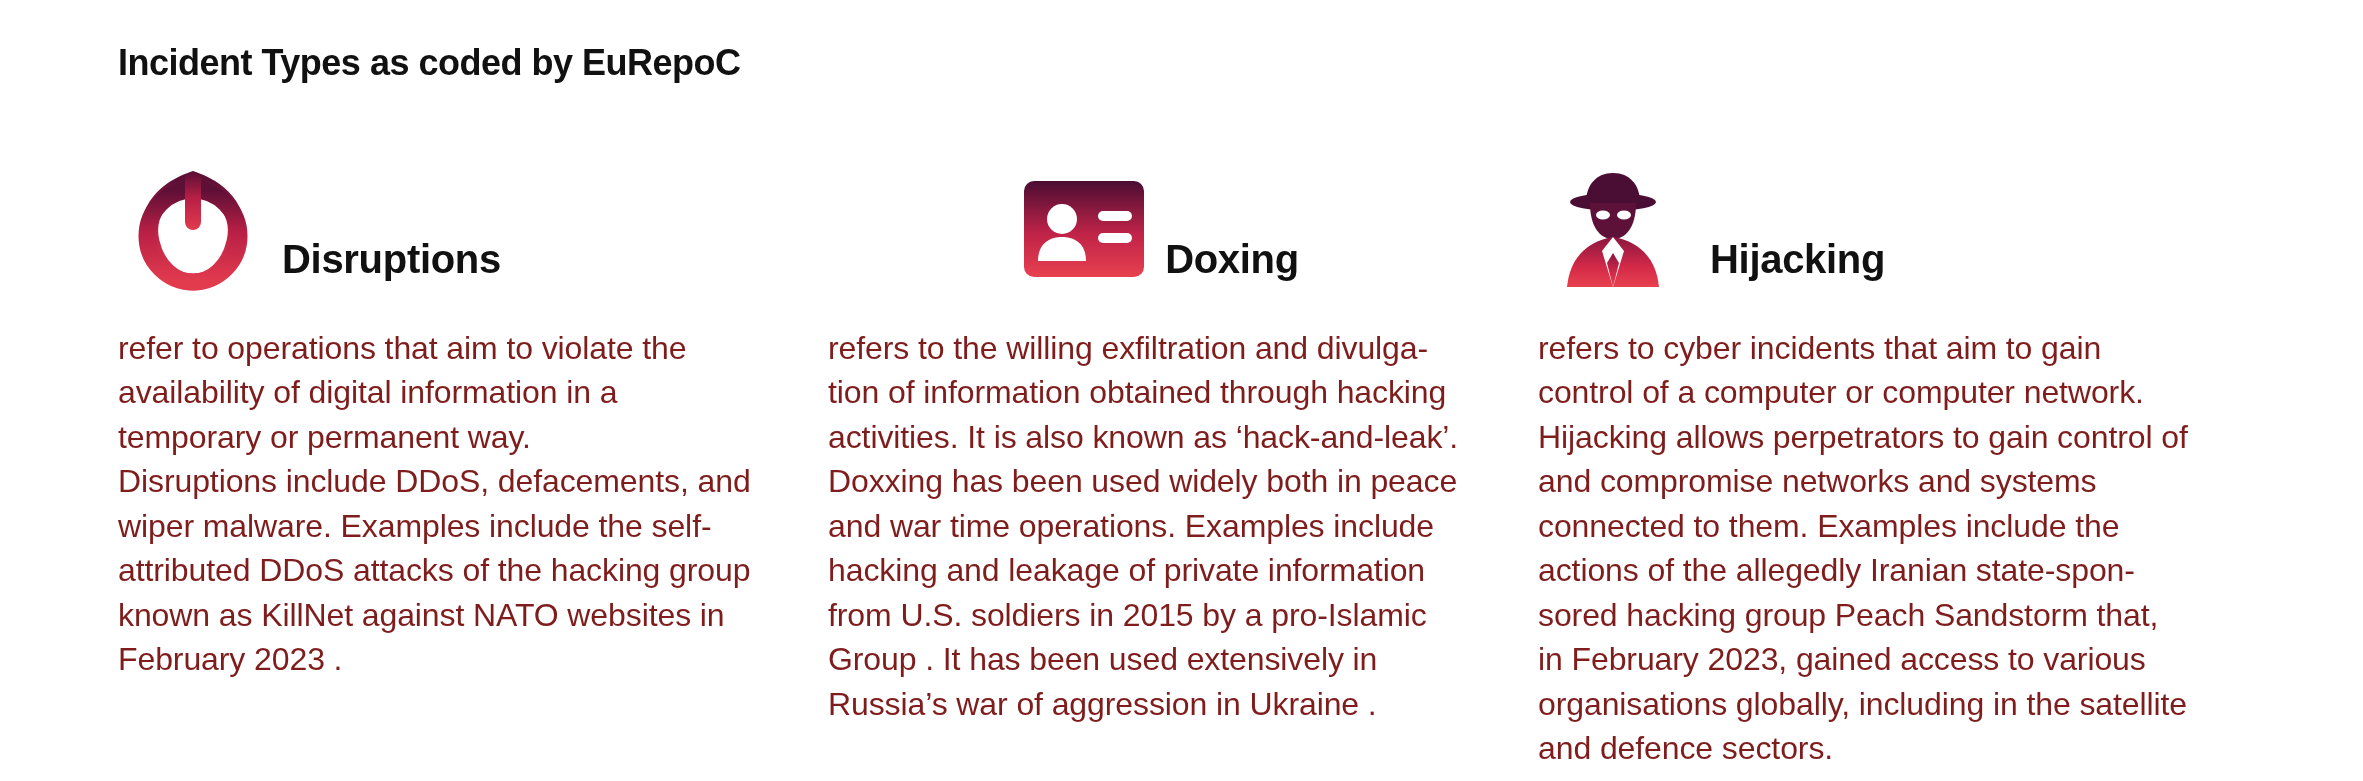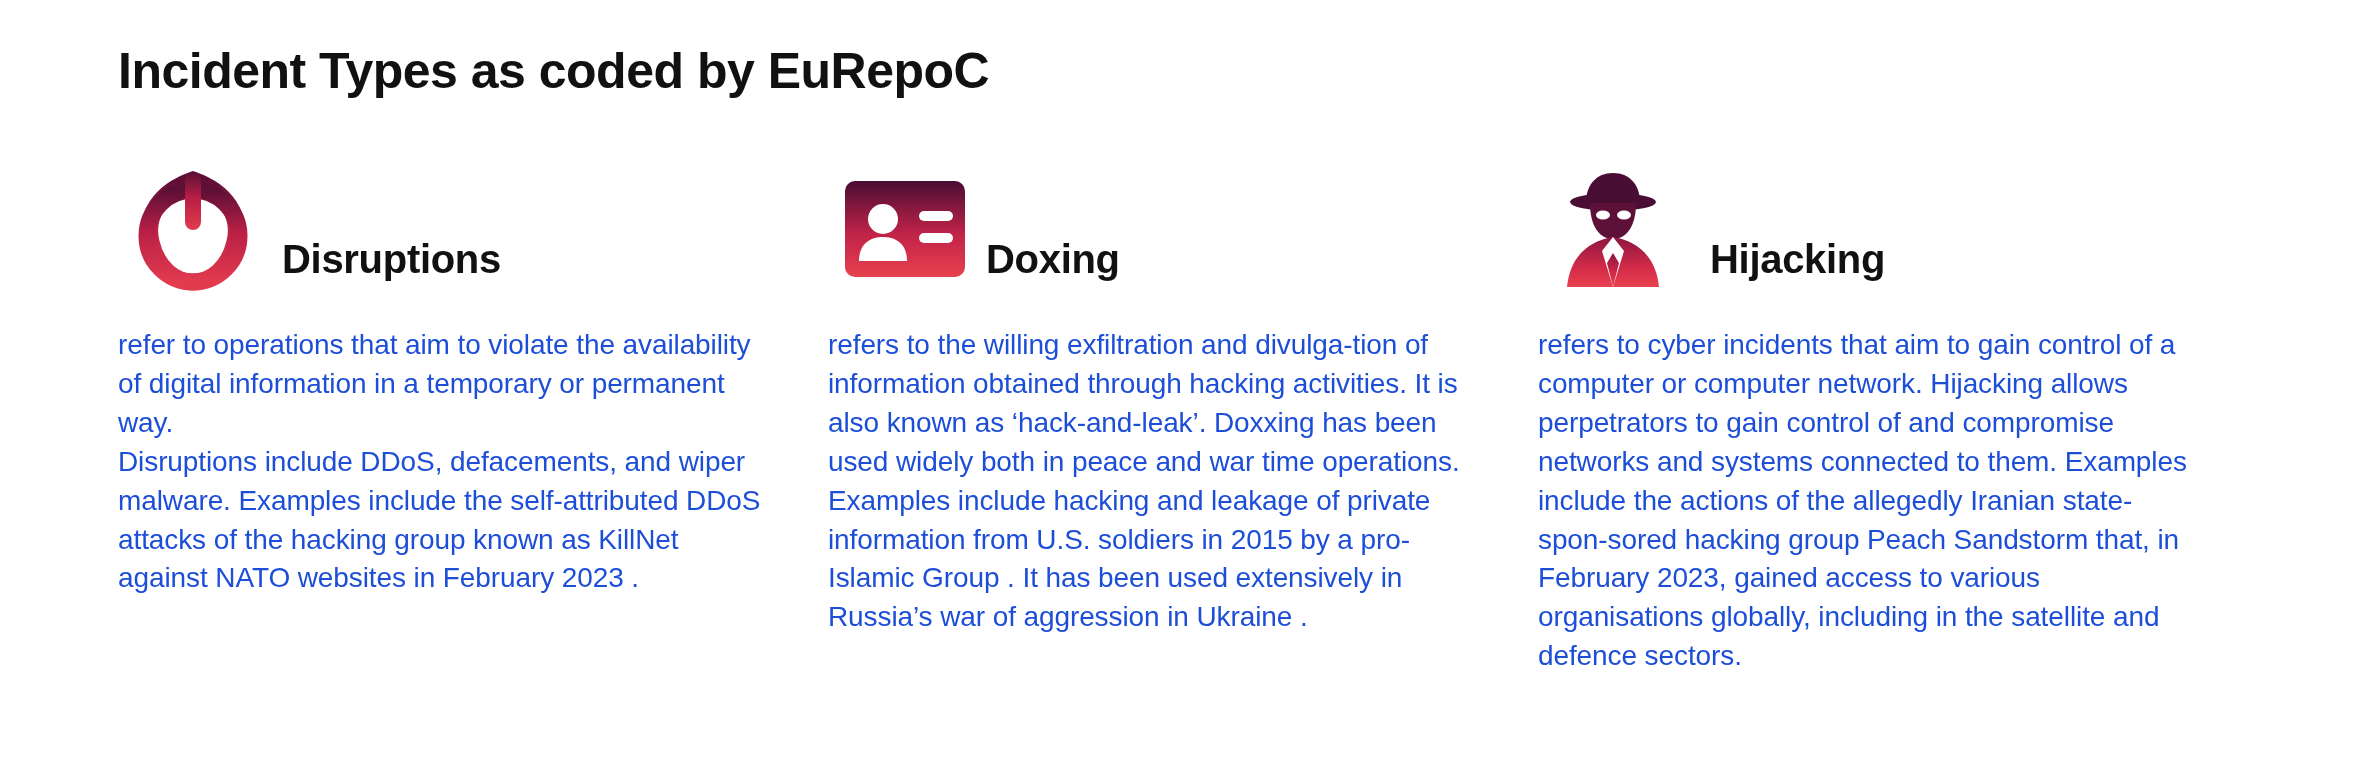--- a/index.html
+++ b/index.html
@@ -18,21 +18,21 @@
     position: relative;
     width: 2363px;
     height: 781px;
     box-sizing: border-box;
     padding: 0;
   }
   .title {
     position: absolute;
     left: 118px;
     top: 42px;
-    font-size: 50px;
+    font-size: 36px;
     font-weight: 700;
     letter-spacing: -0.5px;
     color: #111111;
     white-space: nowrap;
   }
   .columns {
     position: absolute;
     left: 118px;
     top: 150px;
     width: 2140px;
@@ -63,32 +63,32 @@
   }
   .head-label {
     font-size: 40px;
     font-weight: 700;
     color: #111111;
     letter-spacing: -0.3px;
     padding-bottom: 18px;
     white-space: nowrap;
   }
   .body-text {
-    font-size: 28px;
+    font-size: 32px;
     line-height: 1.39;
-    color: #1d4ed8;
+    color: #7f1d1d;
     letter-spacing: -0.1px;
     white-space: pre-line;
     margin-top: 8px;
   }
   
   .col-0 .head-label { margin-left: 14px; }
   .col-1 .head-label { margin-left: 6px; }
   .col-2 .head-label { margin-left: 22px; }
-  .col-1 .head { padding-left: 2px; }
+  .col-1 .head { padding-left: 2px; justify-content: center; }
   .col-2 .head { padding-left: 0px; text-align: center; }
 </style>
 </head>
 <body>
 
 <div class="page">
 
   <div class="title">Incident Types as coded by EuRepoC</div>
 
   <div class="columns">

